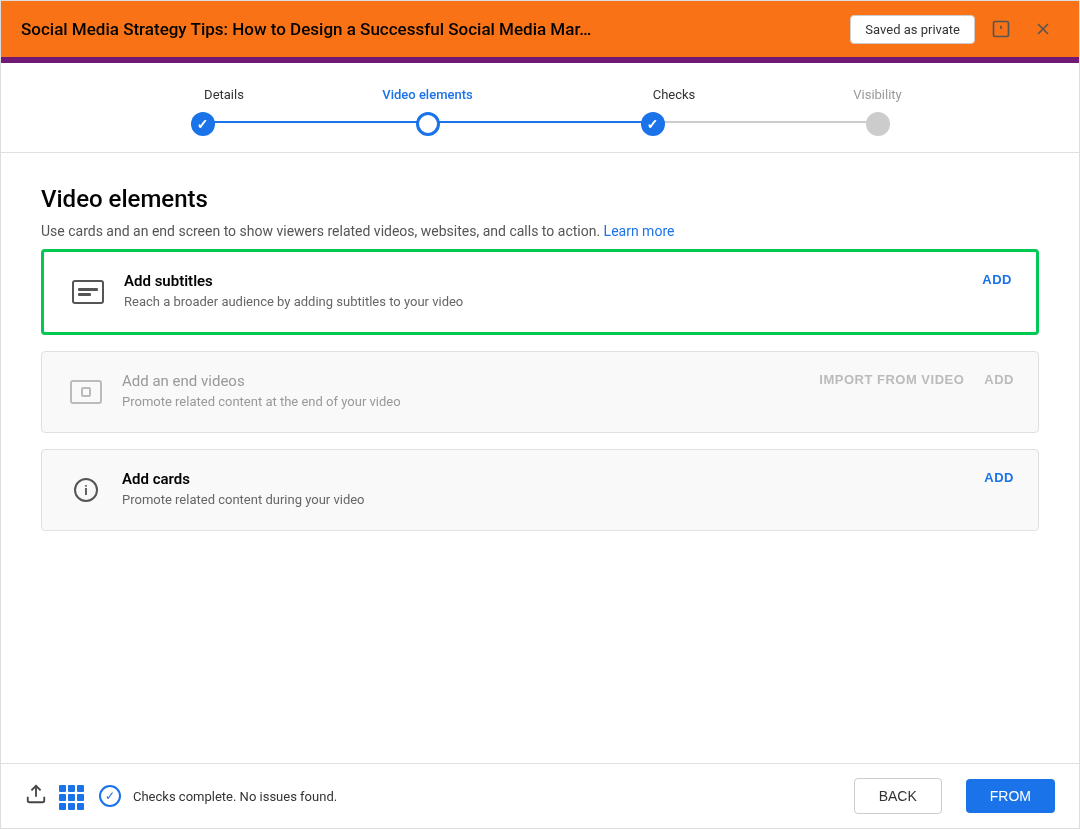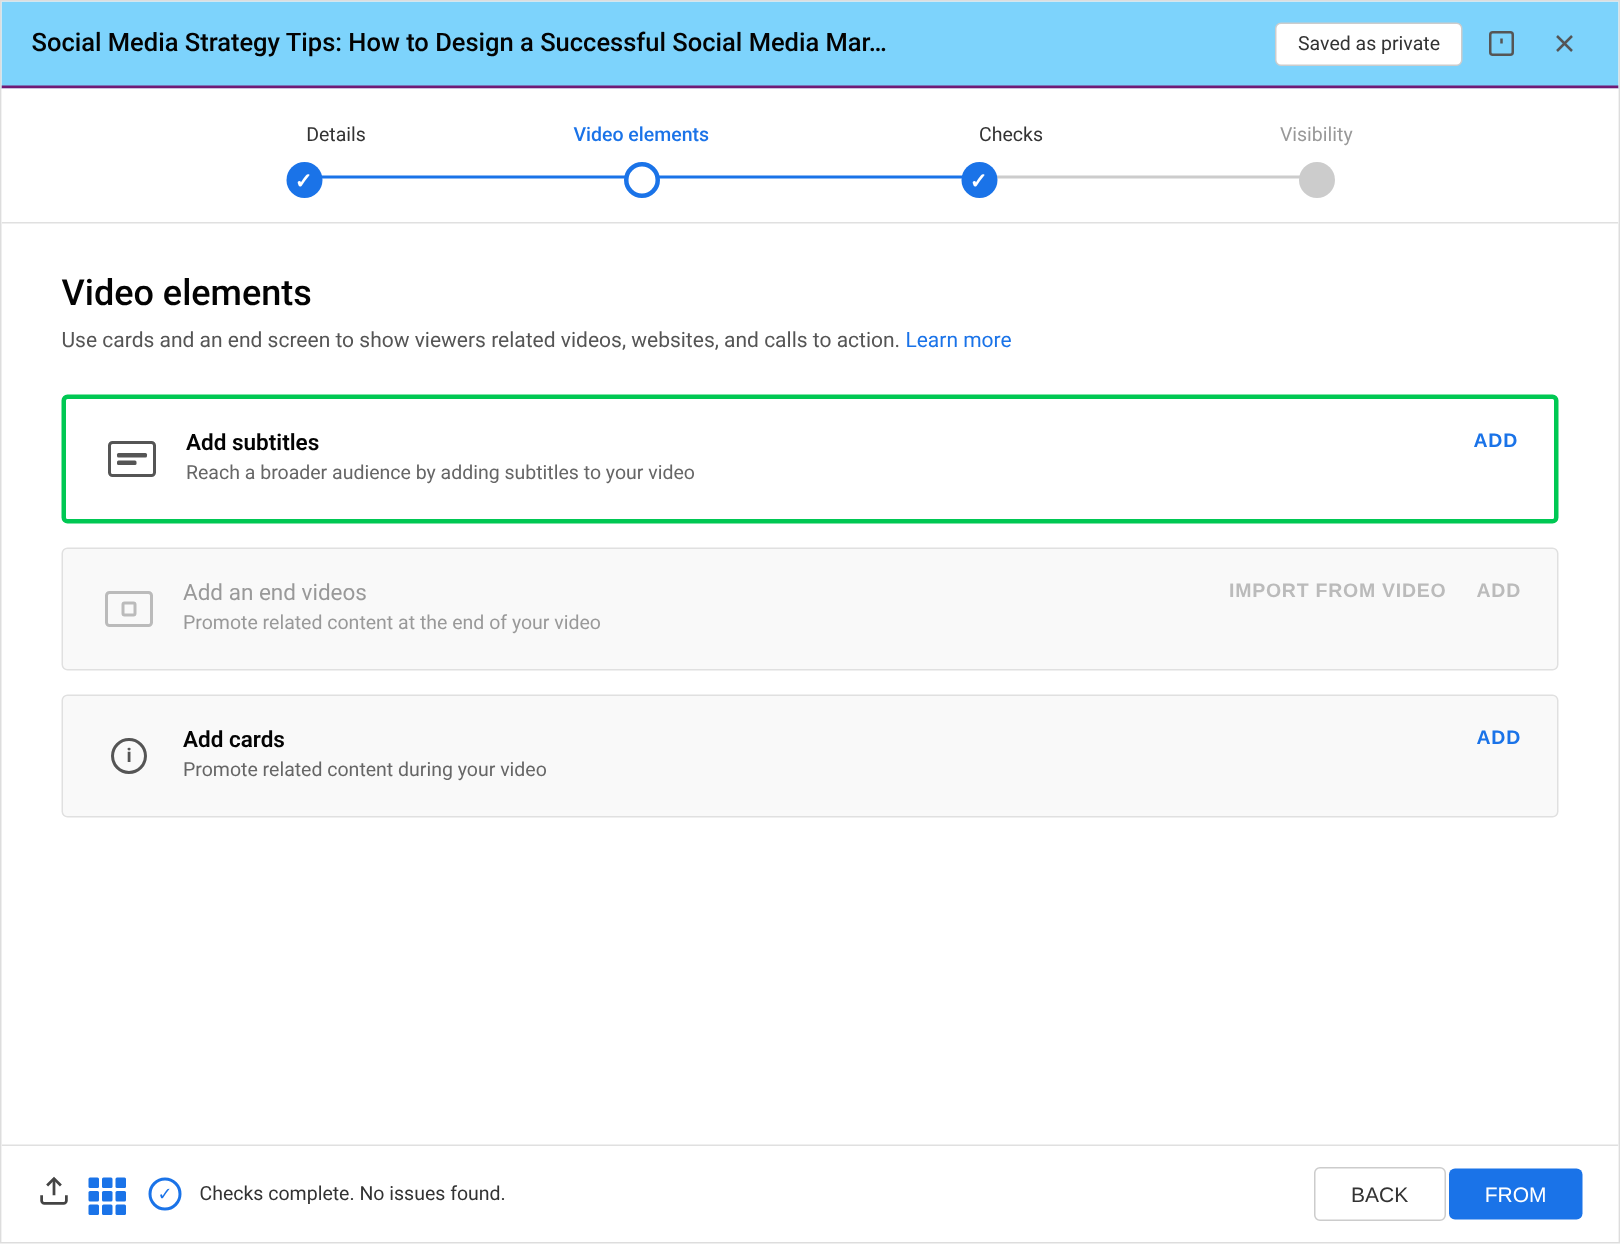--- a/index.html
+++ b/index.html
@@ -13,22 +13,22 @@
       border: 1px solid #ddd;
       overflow: hidden;
     }
 
     
     .header {
       display: flex;
       align-items: center;
       justify-content: space-between;
       padding: 12px 20px;
-      border-bottom: 2px solid #701a75;
-      background: #7dd3fc;
+      border-bottom: 6px solid #701a75;
+      background: #f97316;
     }
     .header-title {
       font-size: 17px;
       font-weight: 500;
       color: #030303;
       flex: 1;
       white-space: nowrap;
       overflow: hidden;
       text-overflow: ellipsis;
       max-width: 760px;
@@ -141,21 +141,21 @@
     }
     .page-title {
       font-size: 24px;
       font-weight: 500;
       color: #030303;
       margin-bottom: 10px;
     }
     .page-desc {
       font-size: 14px;
       color: #555;
-      margin-bottom: 28px;
+      margin-bottom: 10px;
     }
     .page-desc a {
       color: #1a73e8;
       text-decoration: none;
     }
 
     
     .card {
       border: 1px solid #e0e0e0;
       border-radius: 4px;
@@ -227,21 +227,21 @@
       align-items: center;
       gap: 12px;
     }
     .footer-status {
       font-size: 13px;
       color: #333;
     }
     .footer-right {
       display: flex;
       align-items: center;
-      gap: 2px;
+      gap: 24px;
     }
     .back-btn {
       padding: 9px 24px;
       border: 1px solid #ccc;
       border-radius: 4px;
       background: #fff;
       font-size: 14px;
       font-weight: 500;
       color: #333;
       cursor: pointer;

